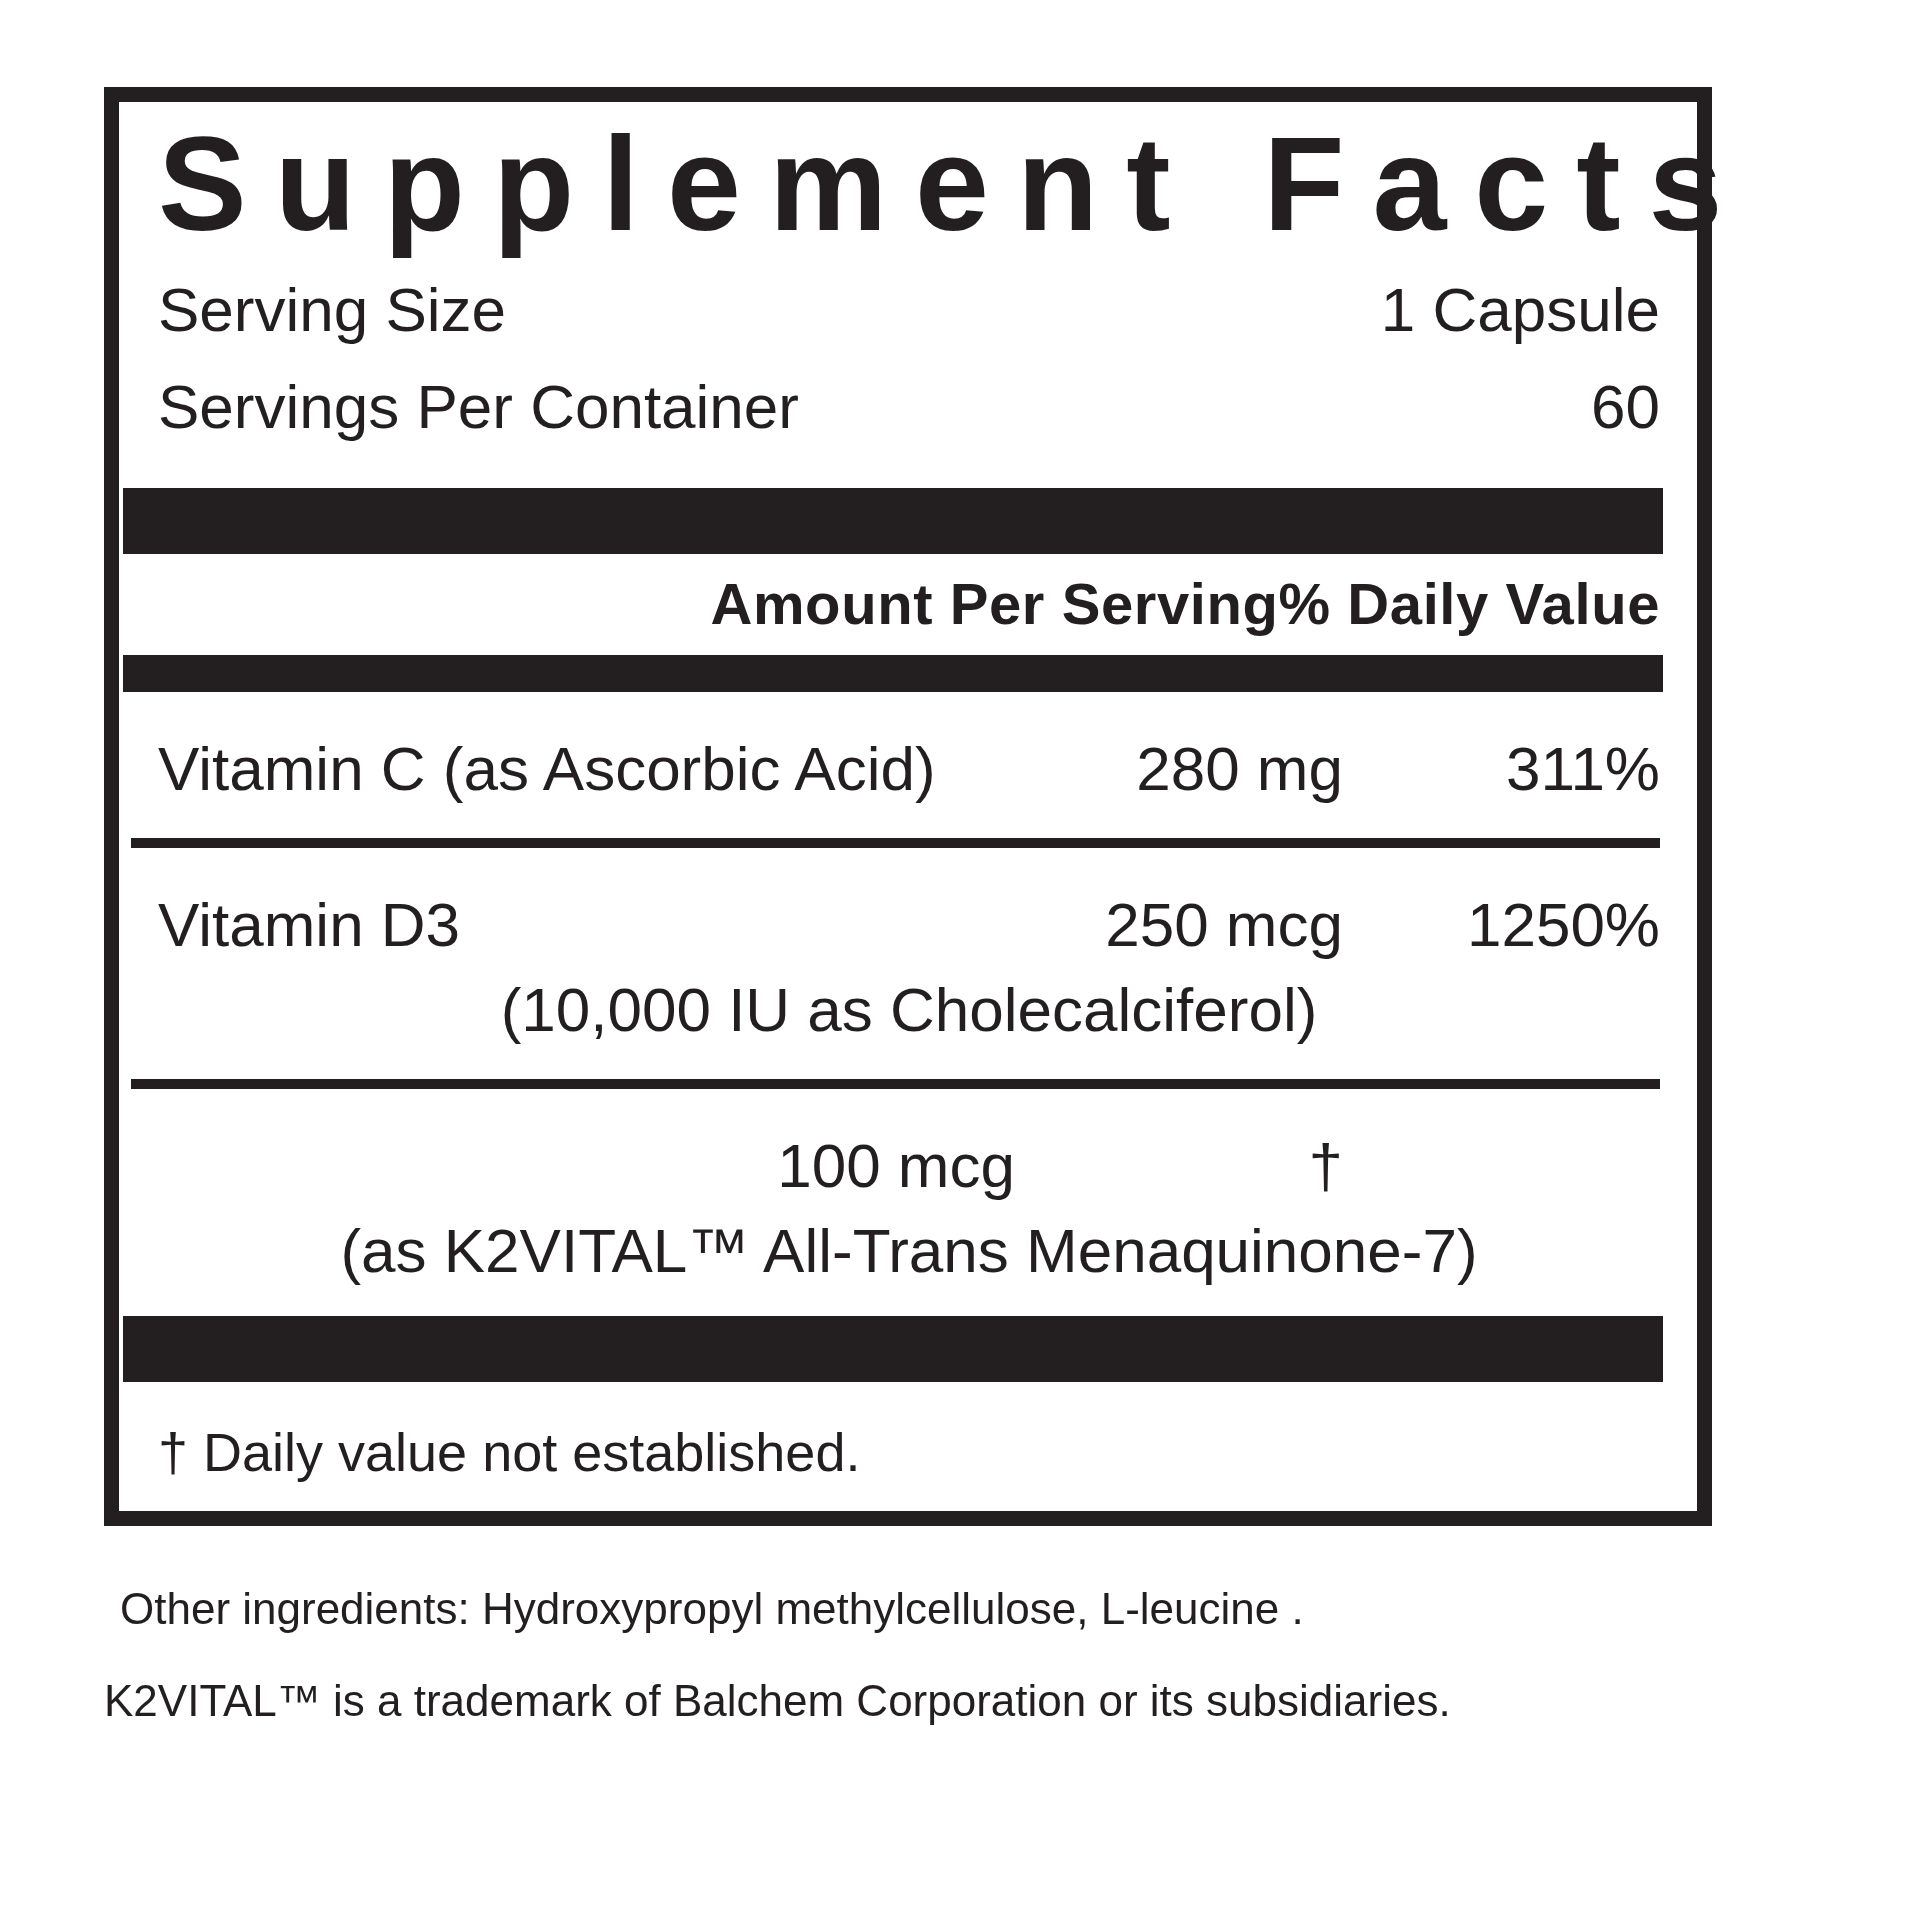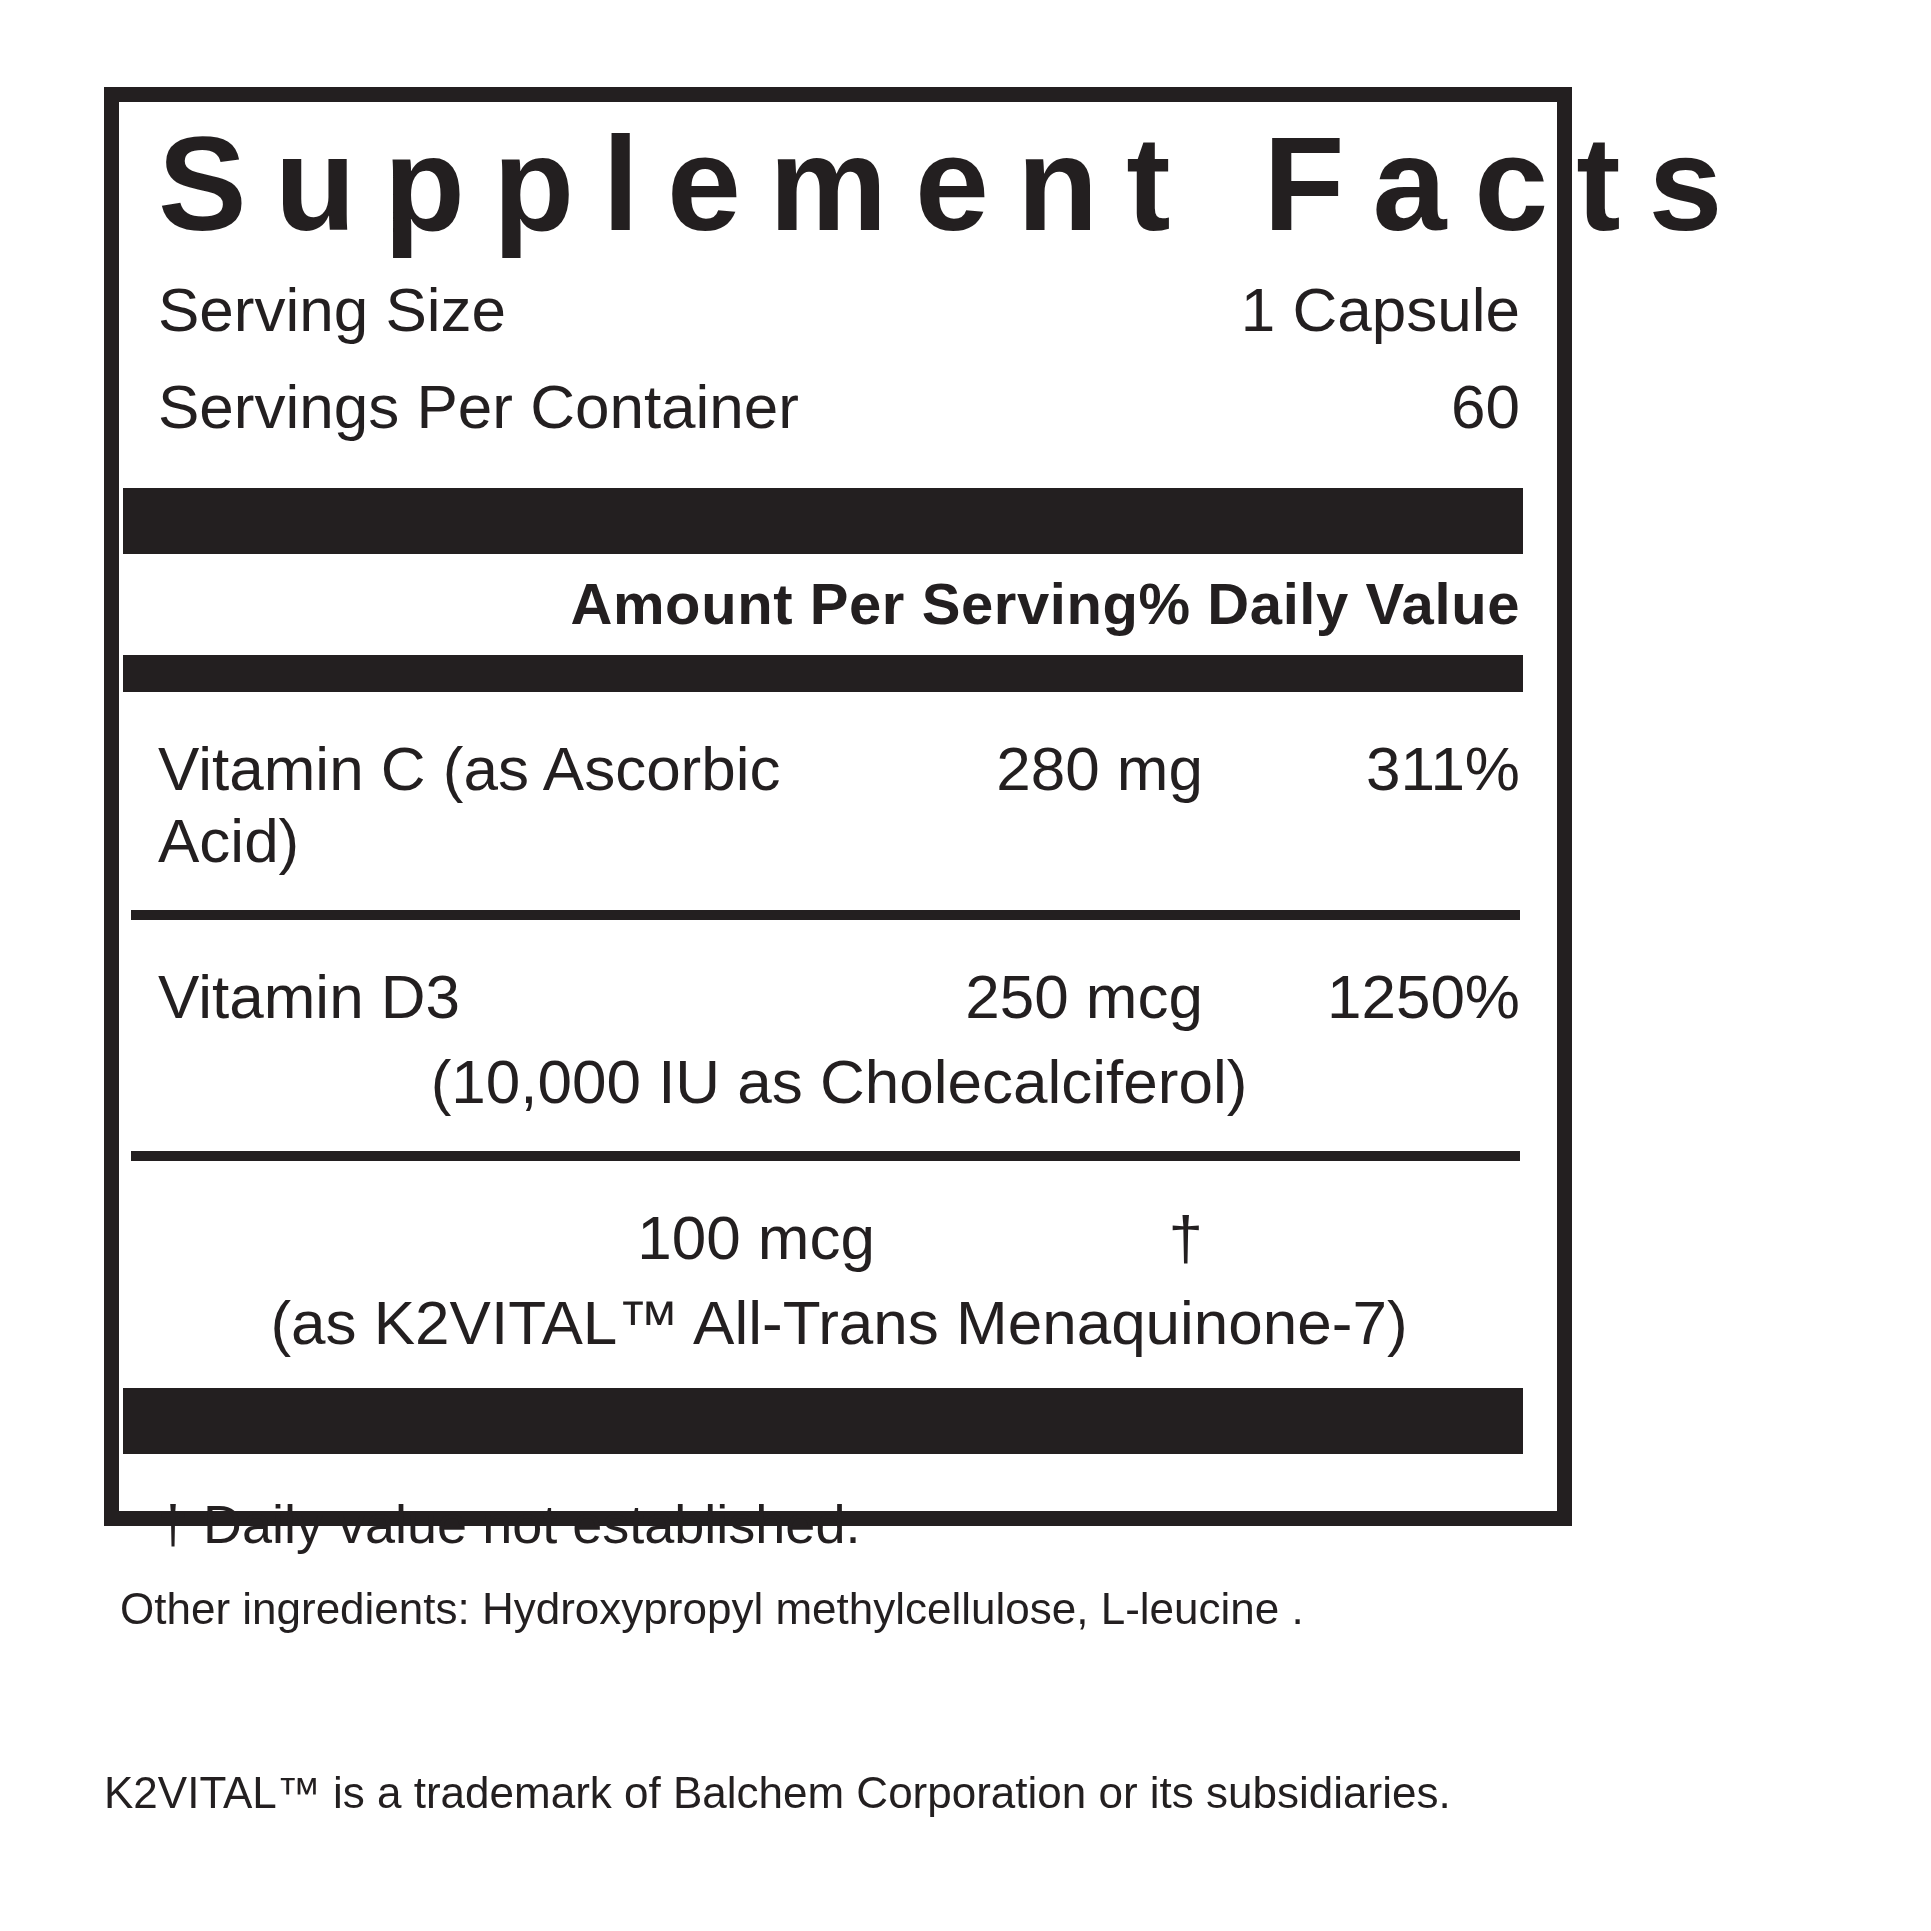--- a/index.html
+++ b/index.html
@@ -13,21 +13,21 @@
     height: 1931px;
     background: #ffffff;
     font-family: "Liberation Sans", "DejaVu Sans", sans-serif;
     color: #231f20;
     overflow: hidden;
   }
   .box {
     position: absolute;
     left: 104px;
     top: 87px;
-    width: 1468px;
+    width: 1608px;
     height: 1439px;
     border: 15.4px solid #231f20;
     box-sizing: border-box;
     background: #ffffff;
   }
   .inner {
     padding: 7.7px 37px 0 39px;
   }
   .title {
     margin: 3.9px 0 7.7px 0;
@@ -94,21 +94,21 @@
     left: 104px;
     top: 1551px;
     width: 1641px;
     margin: 16px;
     font-size: 44px;
     line-height: 84px;
   }
   .tm {
     position: absolute;
     left: 104px;
-    top: 1766px;
+    top: 1674px;
     width: 1690px;
     margin: 0;
     font-size: 44px;
     line-height: 54px;
   }
 </style>
 </head>
 <body>
 
 <div class="page">

